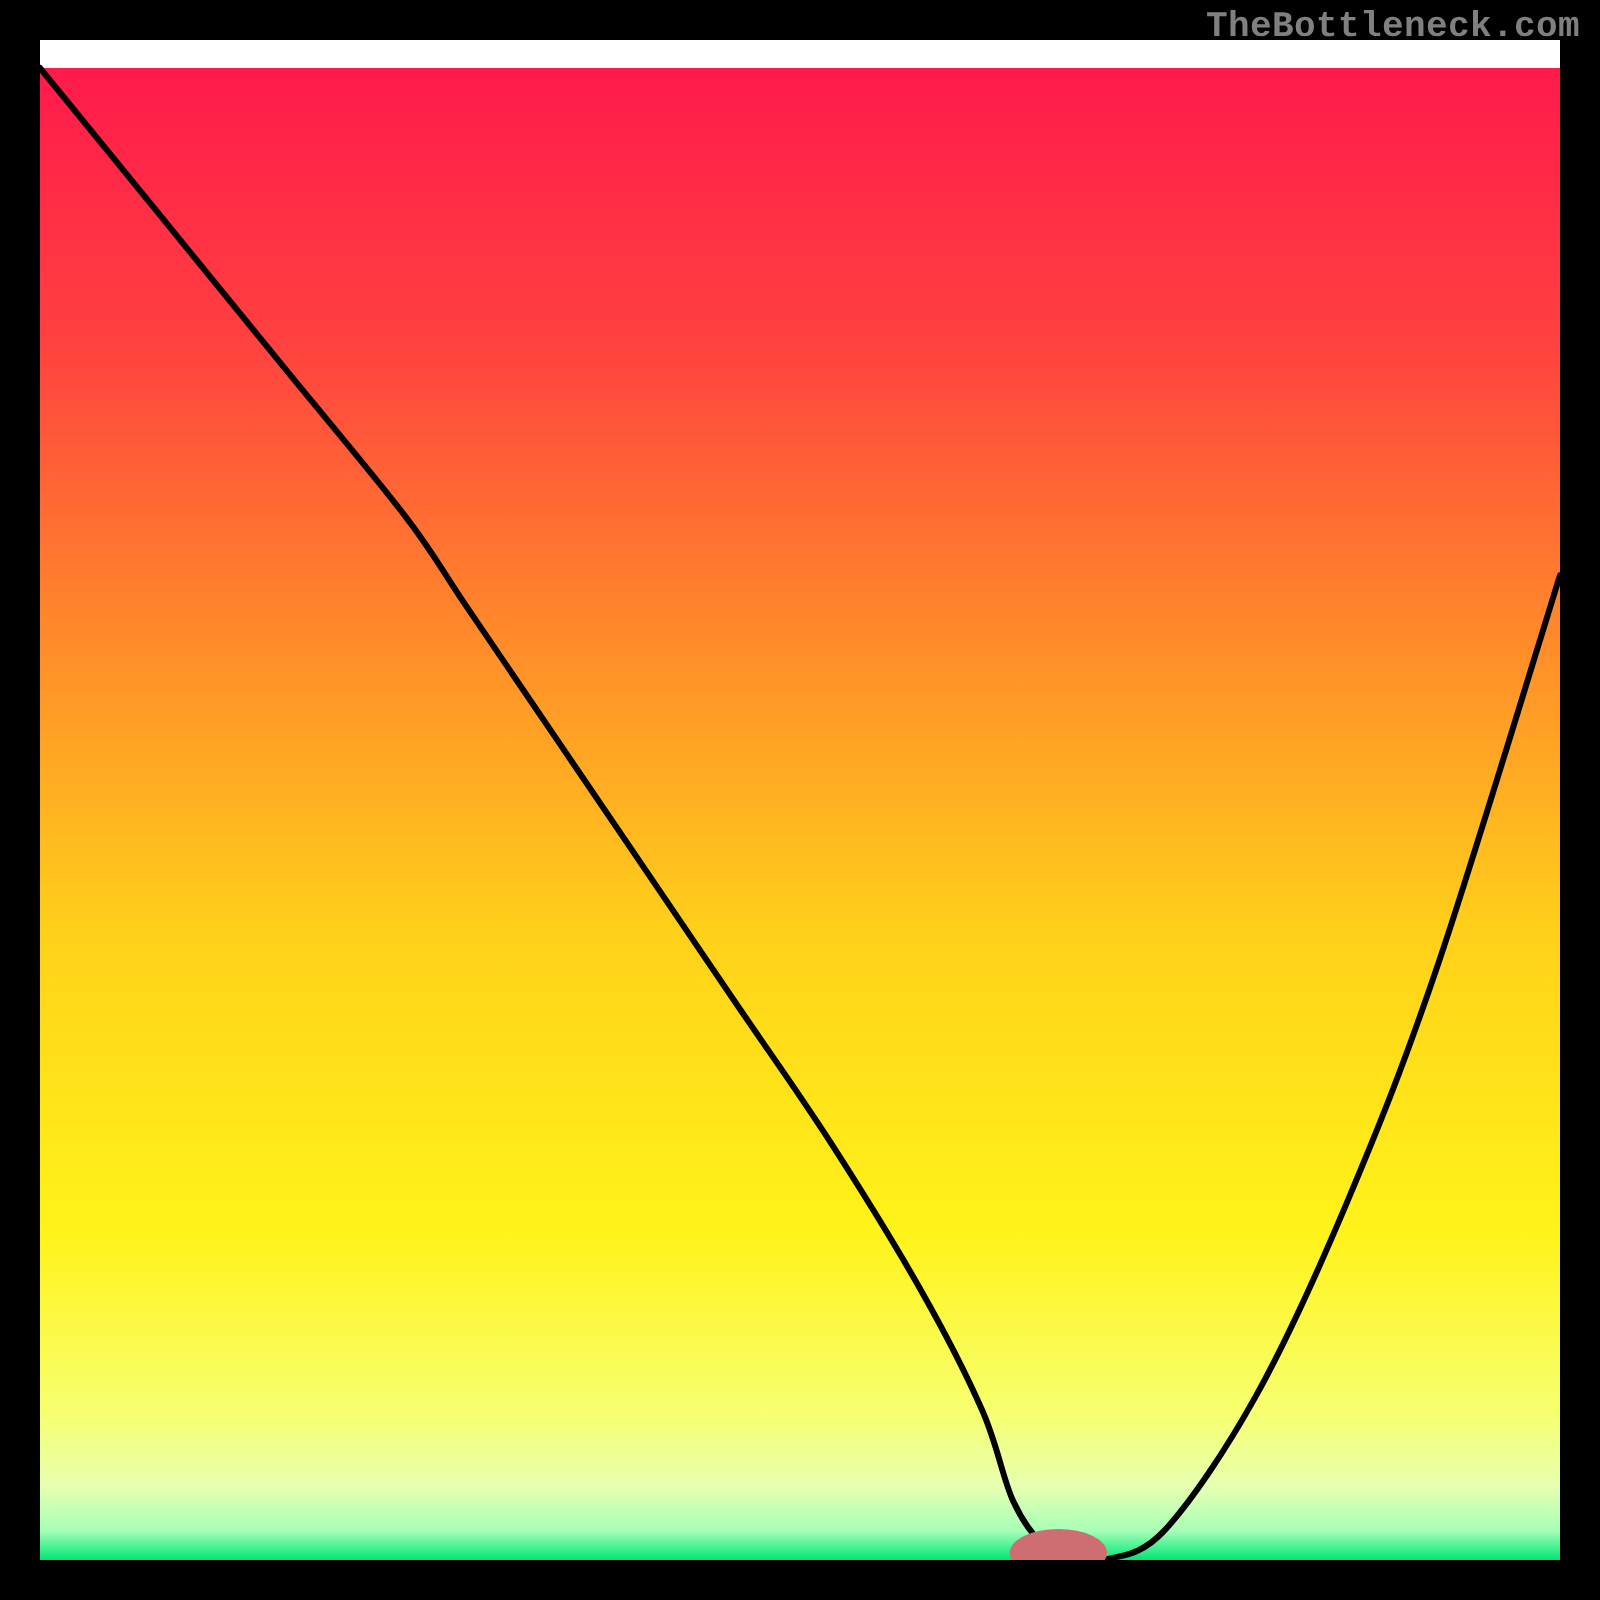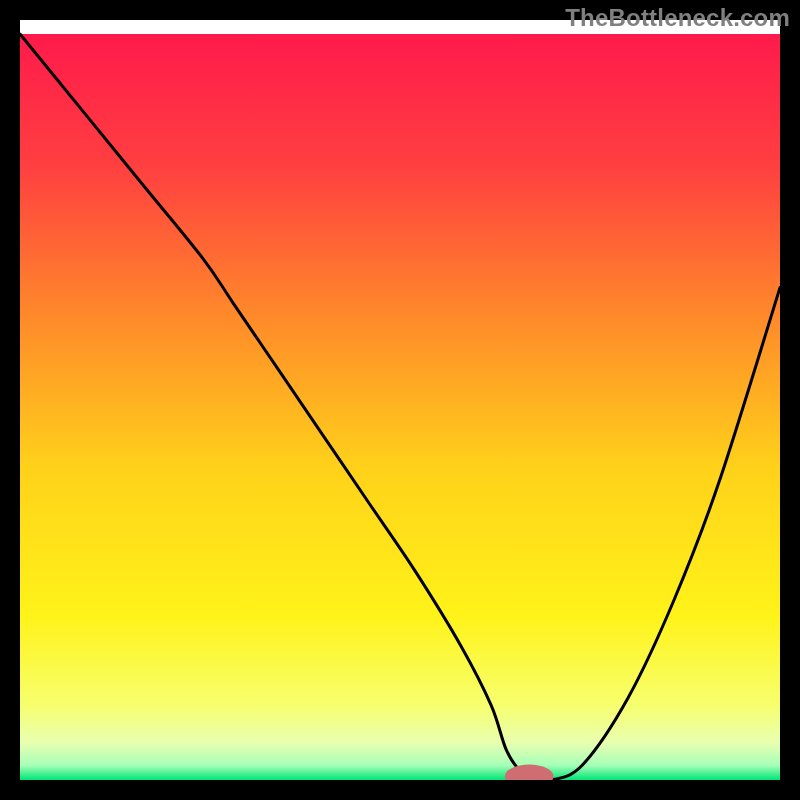--- a/index.html
+++ b/index.html
@@ -14,22 +14,22 @@
     position: absolute;
     left: 0;
     top: 0;
     width: 800px;
     height: 800px;
   }
   .watermark {
     position: absolute;
     top: 4px;
     right: 10px;
-    font-family: Liberation Sans, sans-serif;
-    font-size: 24px;
+    font-family: Liberation Mono, monospace;
+    font-size: 18px;
     font-weight: 600;
     color: #808080;
     letter-spacing: 0.2px;
   }
   svg {
     display: block;
   }
 </style>
 </head>
 <body>

